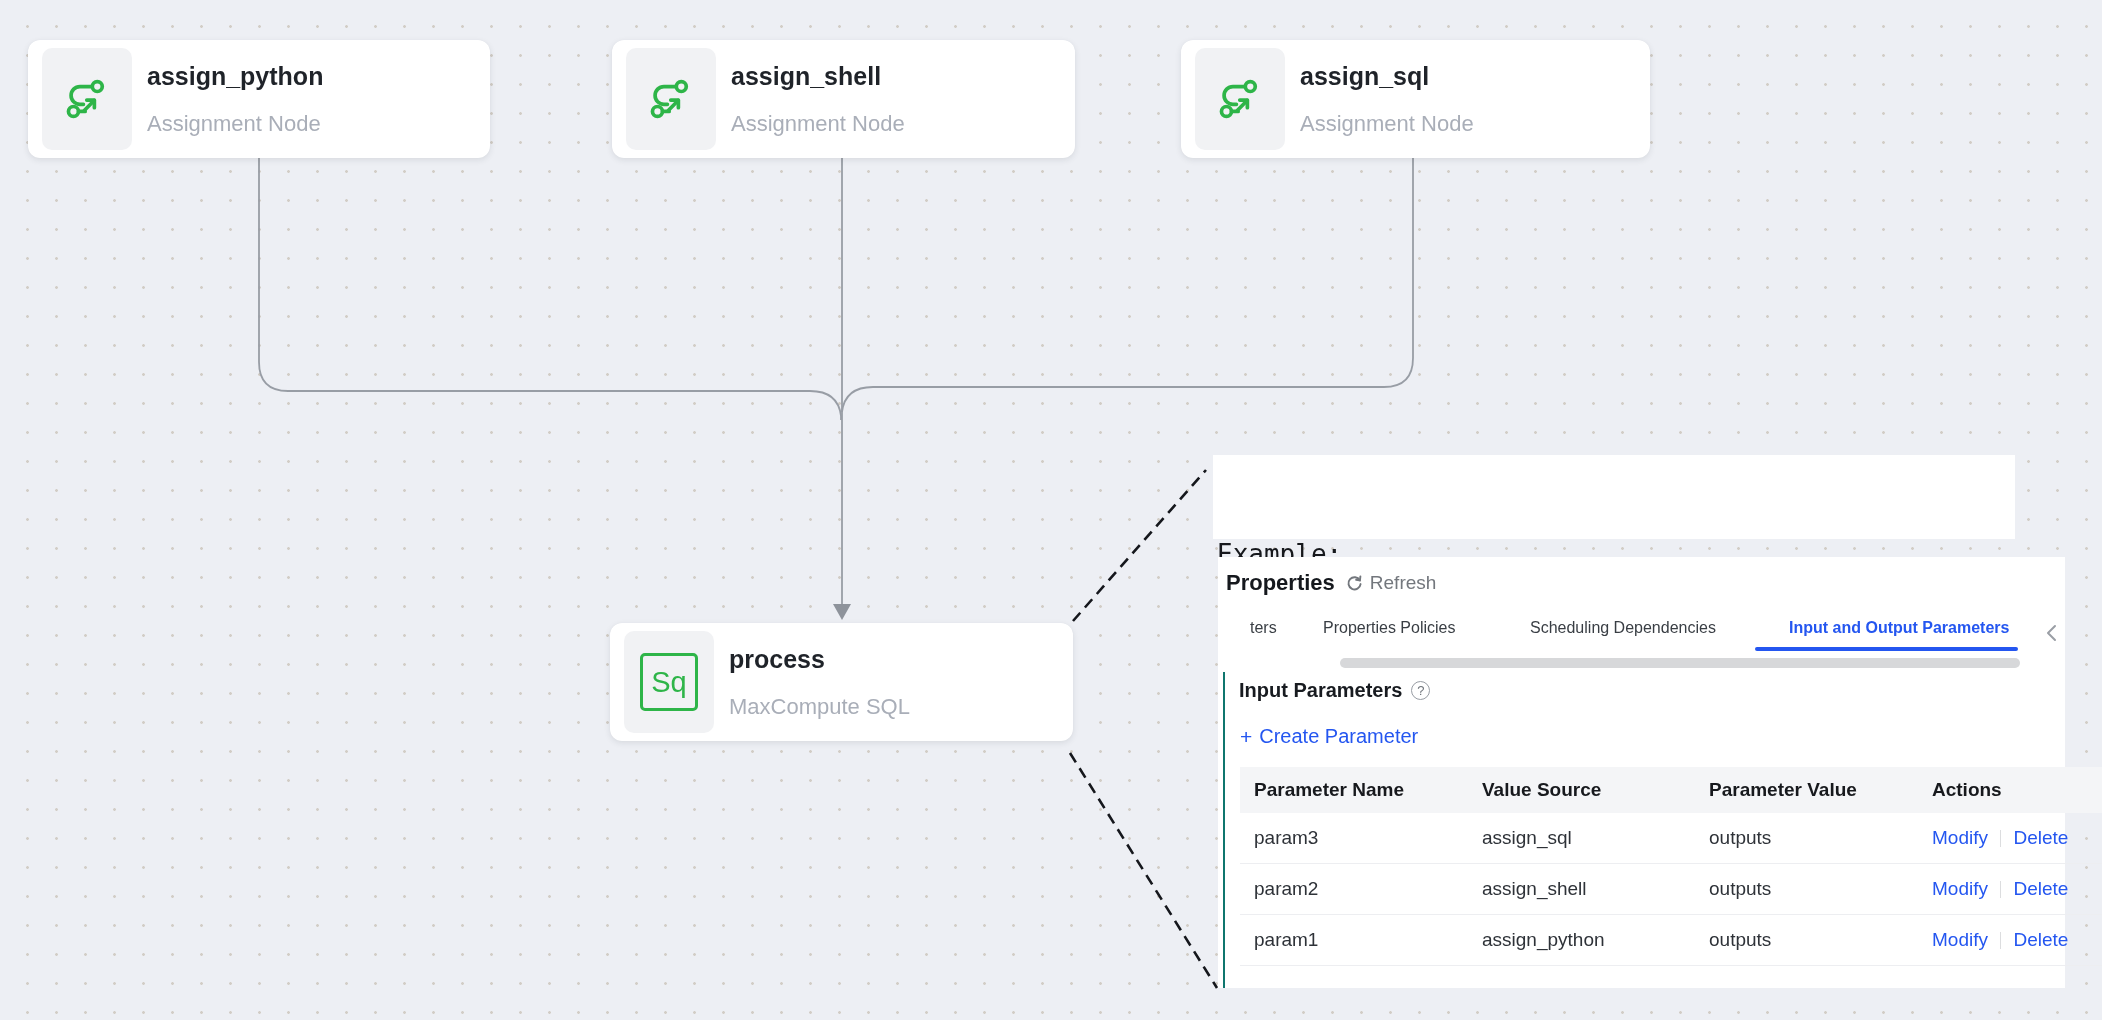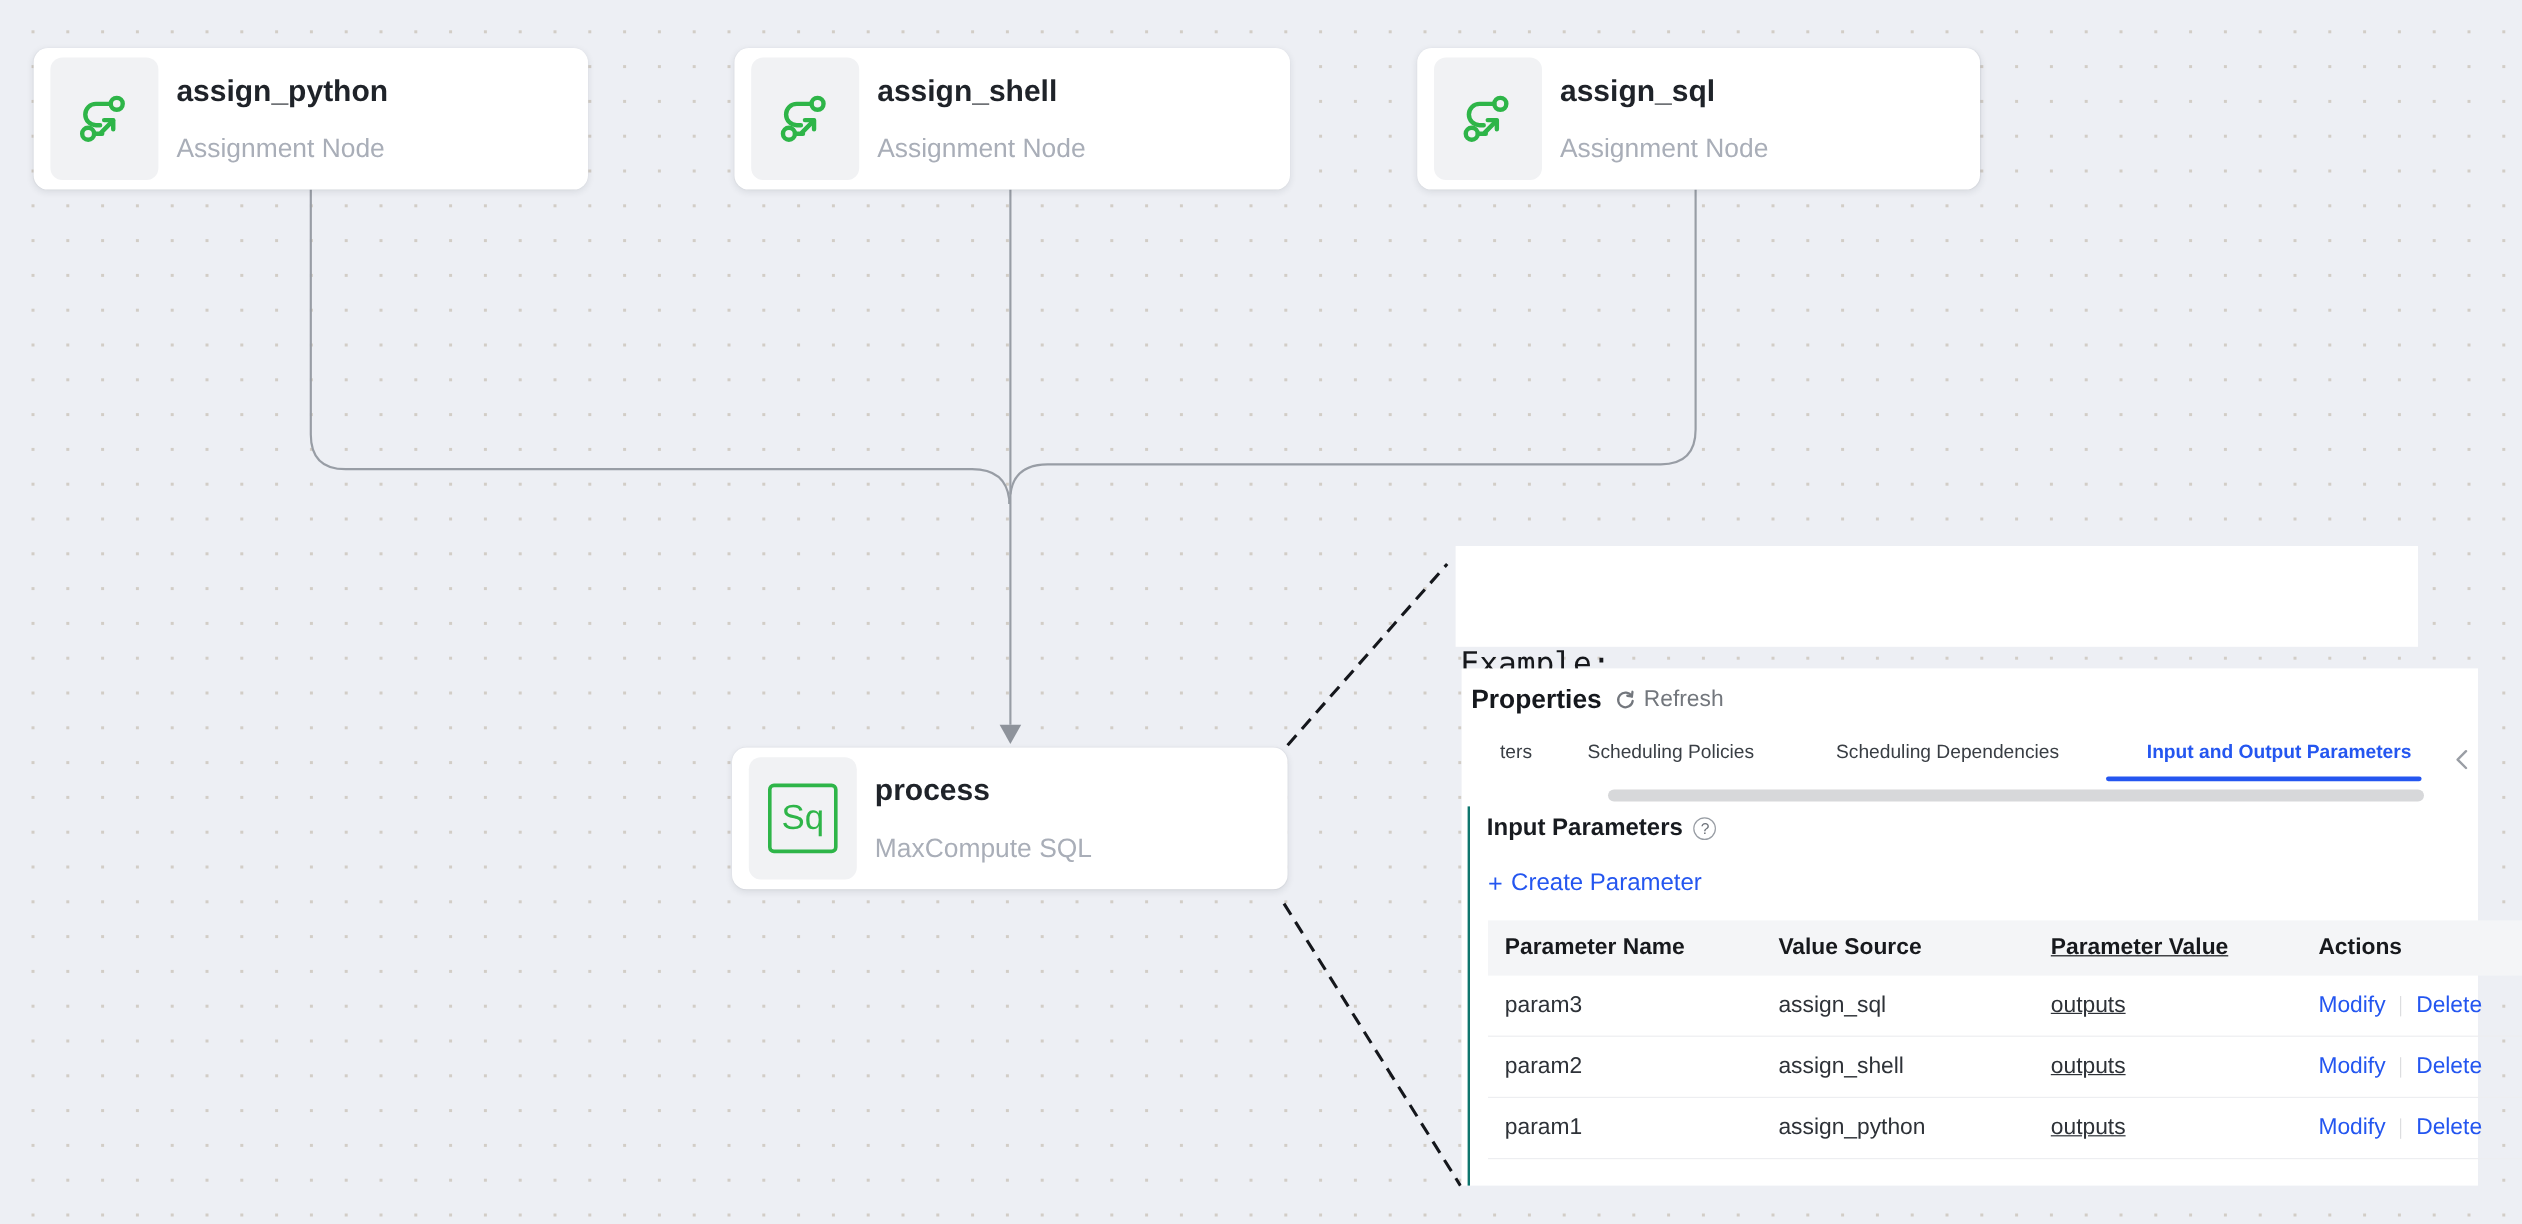--- a/index.html
+++ b/index.html
@@ -54,21 +54,21 @@
     display:flex;align-items:center;justify-content:center;
     font-size:13px;color:#6e737a;box-sizing:border-box;cursor:pointer;}
   .create{position:absolute;left:15px;top:53px;display:flex;align-items:center;gap:7px;
     color:#2456f0;font-size:20px;cursor:pointer;}
   .create .plus{font-size:21px;line-height:20px;}
   .ptable{position:absolute;left:15px;top:95px;width:912px;}
   .trow{display:flex;align-items:center;height:50px;border-bottom:1.5px solid #edeef1;font-size:19px;color:#2e3238;}
   .thead{height:46px;background:#f4f5f7;border-bottom:none;font-weight:700;color:#17191d;}
   .c1{width:242px;padding-left:14px;box-sizing:border-box;flex:none;}
   .c2{width:227px;flex:none;}
-  .c3{width:223px;flex:none;text-decoration:underline;}
+  .c3{width:223px;flex:none;}
   .c4{width:220px;flex:none;display:flex;align-items:center;gap:12px;}
   .thead .c4{display:block;}
   .alink{color:#2456f0;cursor:pointer;white-space:nowrap;}
   .adiv{width:1.5px;height:17px;background:#dcdddf;flex:none;}
 </style>
 </head>
 <body>
 
 <svg id="edges" width="2102" height="1020">
   <g fill="none" stroke="#989da5" stroke-width="1.8">
@@ -155,21 +155,21 @@
     <div class="refresh">
       <svg width="19" height="19" viewBox="0 0 20 20" fill="none" stroke="#73777d" stroke-width="2" stroke-linecap="round">
         <path d="M15.6 6.6 A6.4 6.4 0 1 0 16.4 10.6"></path>
         <path d="M16.2 2.6 L15.7 6.7 L11.7 6.1"></path>
       </svg>
       <span>Refresh</span>
     </div>
   </div>
 
   <div class="tab" style="left:1px;">ters</div>
-  <div class="tab" style="left:74px;">Scheduling Policies</div>
+  <div class="tab" style="left:74px;">Properties Policies</div>
   <div class="tab" style="left:281px;">Scheduling Dependencies</div>
   <div class="tab active" style="left:540px;">Input and Output Parameters</div>
   <div class="tab-underline"></div>
   <svg class="tab-chevron" viewBox="0 0 20 24" fill="none" stroke="#9a9ea5" stroke-width="2" stroke-linecap="round" stroke-linejoin="round">
     <polyline points="13,5 6,12 13,19"></polyline>
   </svg>
   <div class="hscroll"></div>
 
   <div class="pcontent">
     <div class="iprow">

